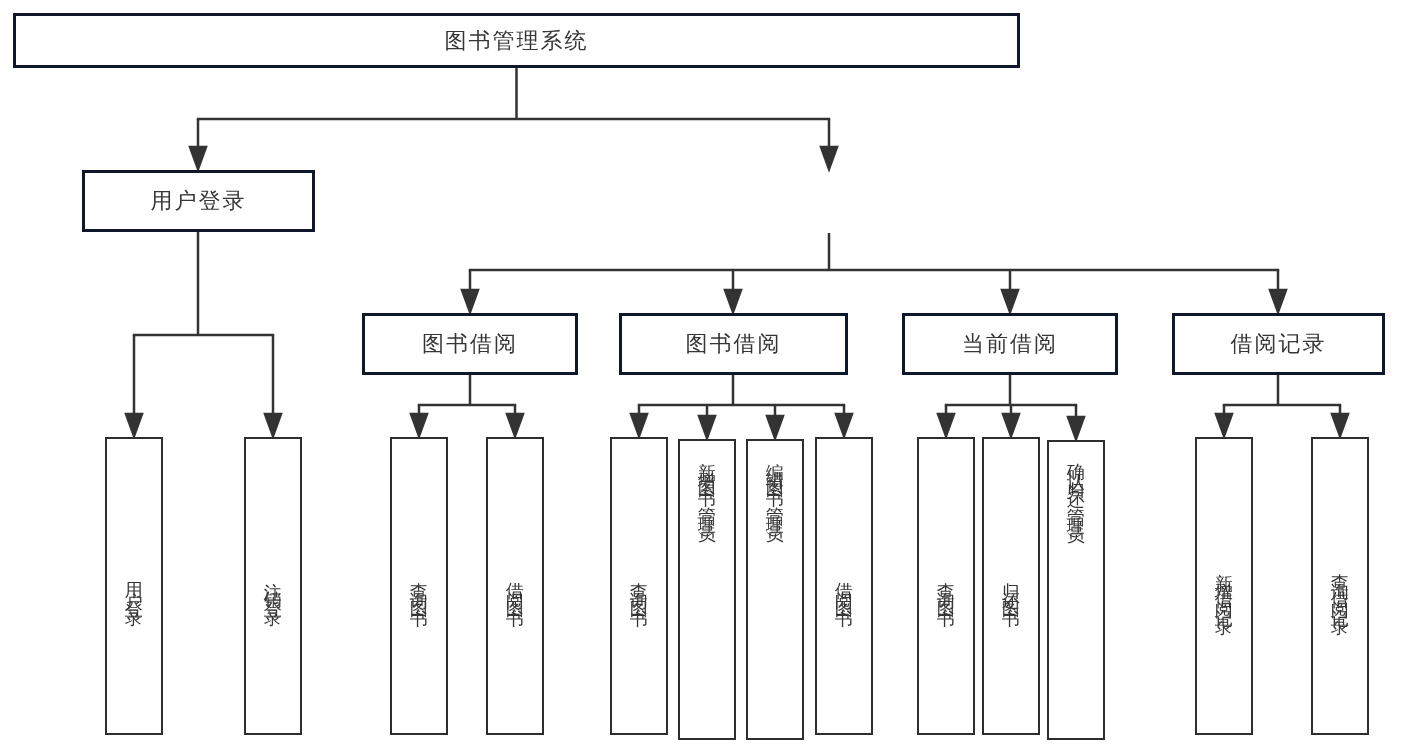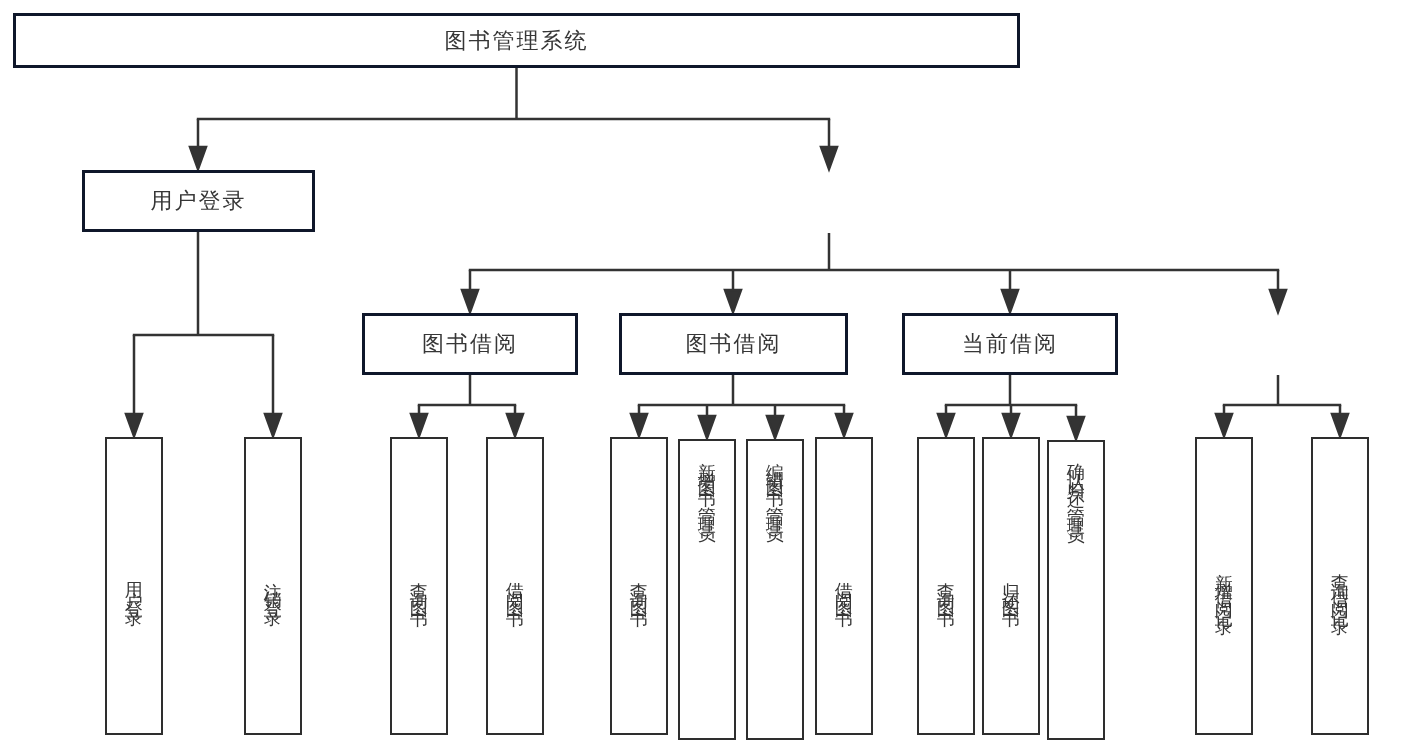--- a/index.html
+++ b/index.html
@@ -107,20 +107,23 @@
 
   <div class="hbox" style="left:362px;top:313px;width:216px;height:62px;">
     <span>图书借阅</span>
   </div>
   <div class="hbox" style="left:619px;top:313px;width:229px;height:62px;">
     <span>图书借阅</span>
   </div>
   <div class="hbox" style="left:902px;top:313px;width:216px;height:62px;">
     <span>当前借阅</span>
   </div>
+  <div class="hbox" style="left:1172px;top:313px;width:213px;height:62px;">
+    <span>借阅记录</span>
+  </div>
 
   <div class="vbox" style="left:105px;top:437px;width:58px;height:298px;">
     <span class="vtext">用户登录</span>
   </div>
   <div class="vbox" style="left:244px;top:437px;width:58px;height:298px;">
     <span class="vtext">注销登录</span>
   </div>
 
   <div class="vbox" style="left:390px;top:437px;width:58px;height:298px;">
     <span class="vtext">查询图书</span>

